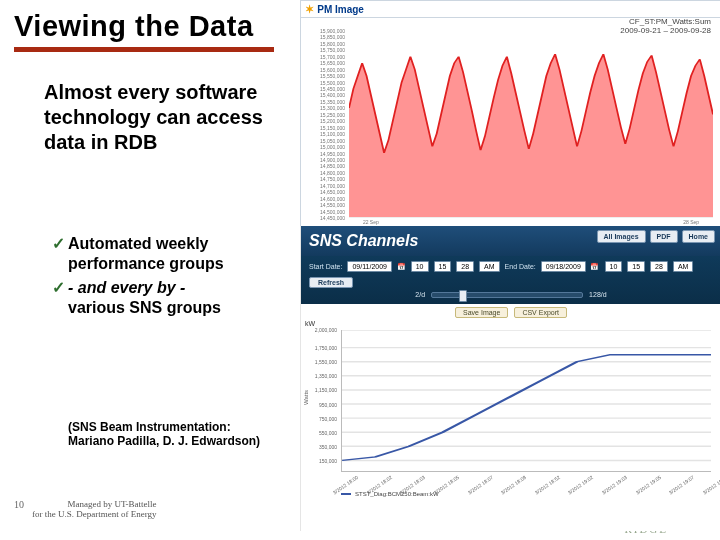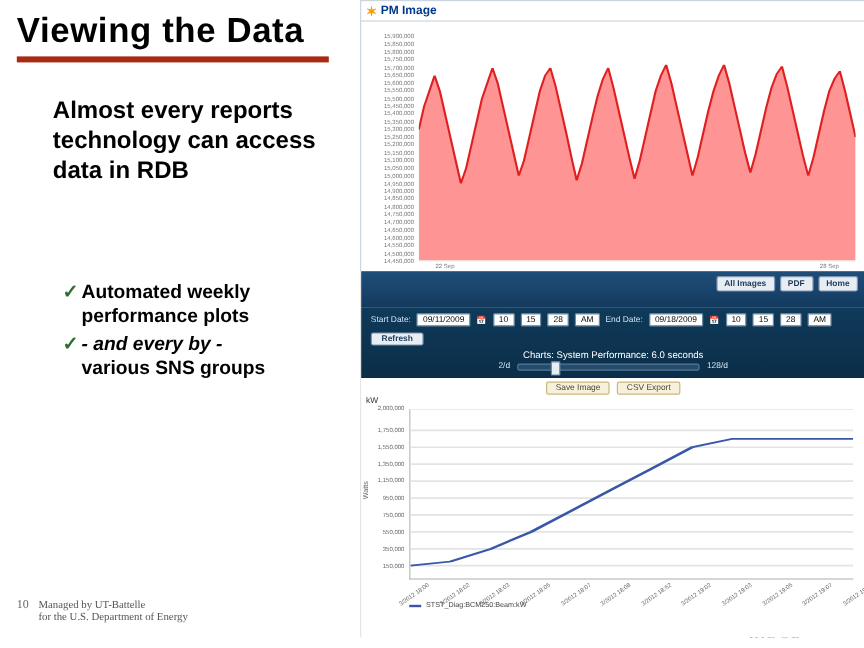--- a/index.html
+++ b/index.html
@@ -85,20 +85,21 @@
     font-family: 'Times New Roman', serif;
   }
   .managed {
     position: absolute;
     left: 32px;
     bottom: 20px;
     font-size: 9px;
     color: #555;
     font-family: 'Times New Roman', serif;
     line-height: 1.1;
+    text-align: right;
   }
   .logo {
     position: absolute;
     right: 8px;
     bottom: 5px;
     font-family: 'Times New Roman', serif;
     font-size: 11px;
     color: #3a5a2a;
     letter-spacing: 2px;
     opacity: 0.55;
@@ -333,51 +334,57 @@
   .sns .legend .sw { width: 10px; height: 2px; background: #3857a6; display: inline-block; }
 </style>
 </head>
 <body>
 
 <div class="slide">
 
   <div class="title">Viewing the Data</div>
   <div class="title-bar"></div>
 
-  <div class="subtitle">Almost every reports technology can access data in RDB</div>
+  <div class="subtitle">Almost every software technology can access data in RDB</div>
 
   <div class="bullets">
     <div class="check-row">
       <span class="check-mark">✓</span>
-      <span class="check-body">Automated weekly performance plots</span>
+      <span class="check-body">Automated weekly performance groups</span>
     </div>
     <div class="check-row">
       <span class="check-mark">✓</span>
       <span class="check-body">
         <span class="em">- and every by -</span>
         <span style="white-space: pre-line;">
 various SNS groups</span>
       </span>
     </div>
   </div>
 
+  <div class="credits" style="white-space: pre-line;">(SNS Beam Instrumentation:
+ Mariano Padilla, D. J. Edwardson)</div>
 
   <div class="page-num">10</div>
   <div class="managed" style="white-space: pre-line;">Managed by UT-Battelle
 for the U.S. Department of Energy</div>
 
   <div class="logo">
     <span class="big">OAK</span><br>
     <span>RIDGE</span>
   </div>
 
   <div class="pmwatts">
     <div class="hdr">
       <span class="star">✶</span>
       <span>PM Image</span>
+    </div>
+    <div class="ctitle">
+      <div>CF_ST:PM_Watts:Sum</div>
+      <div>2009-09-21 – 2009-09-28</div>
     </div>
     <div class="ylabels" id="pmw-ylabels">
         <div style="top: 100%;">14,450,000</div>
         <div style="top: 96.5517%;">14,500,000</div>
         <div style="top: 93.1034%;">14,550,000</div>
         <div style="top: 89.6552%;">14,600,000</div>
         <div style="top: 86.2069%;">14,650,000</div>
         <div style="top: 82.7586%;">14,700,000</div>
         <div style="top: 79.3103%;">14,750,000</div>
         <div style="top: 75.8621%;">14,800,000</div>
@@ -411,20 +418,21 @@
       </svg>
     </div>
     <div class="xlabels">
       <span style="left:6%">22 Sep</span>
       <span style="left:94%">28 Sep</span>
     </div>
   </div>
 
   <div class="sns">
     <div class="banner">
+      <span>SNS Channels</span>
       <div class="btns">
         <span class="b">All Images</span>
         <span class="b">PDF</span>
         <span class="b">Home</span>
       </div>
     </div>
 
     <div class="cfg">
       <div class="row">
         <label>Start Date:</label>
@@ -438,21 +446,20 @@
         <label>End Date:</label>
         <span class="field">09/18/2009</span>
         <span>📅</span>
         <span class="field">10</span>
         <span class="field">15</span>
         <span class="field">28</span>
         <span class="field">AM</span>
 
         <span class="btn">Refresh</span>
       </div>
-      <div class="charttitle">Charts: System Performance: 6.0 seconds</div>
       <div class="slider">
         <span>2/d</span>
         <span class="track">
           <span class="thumb" style="left:18%"></span>
         </span>
         <span>128/d</span>
       </div>
     </div>
 
     <div class="exports">

